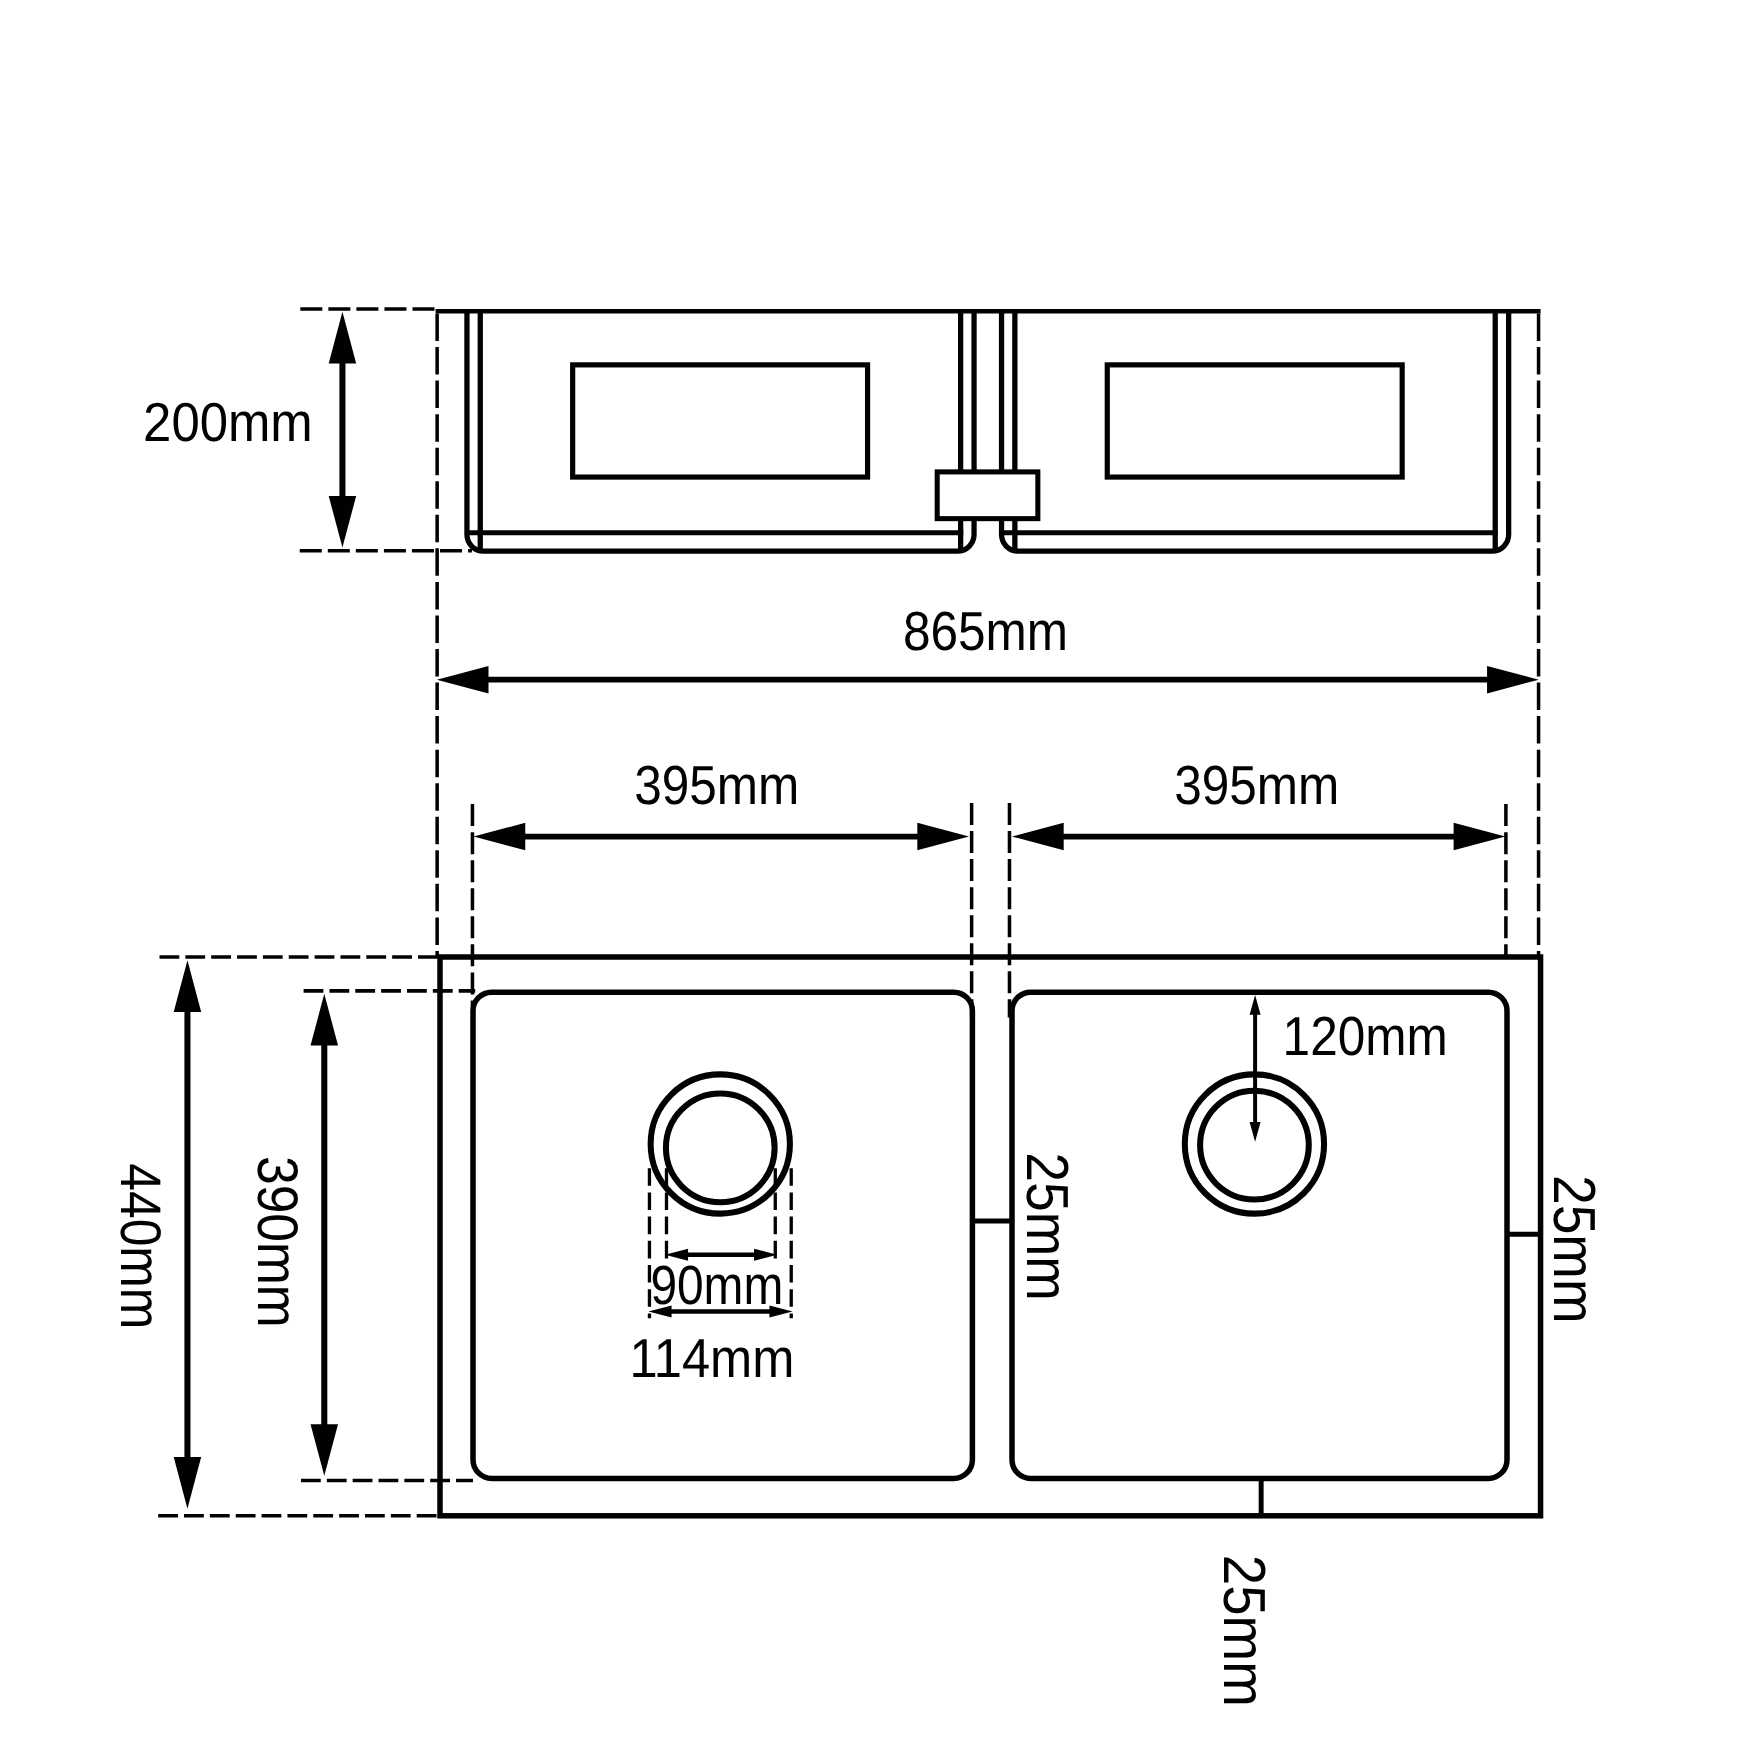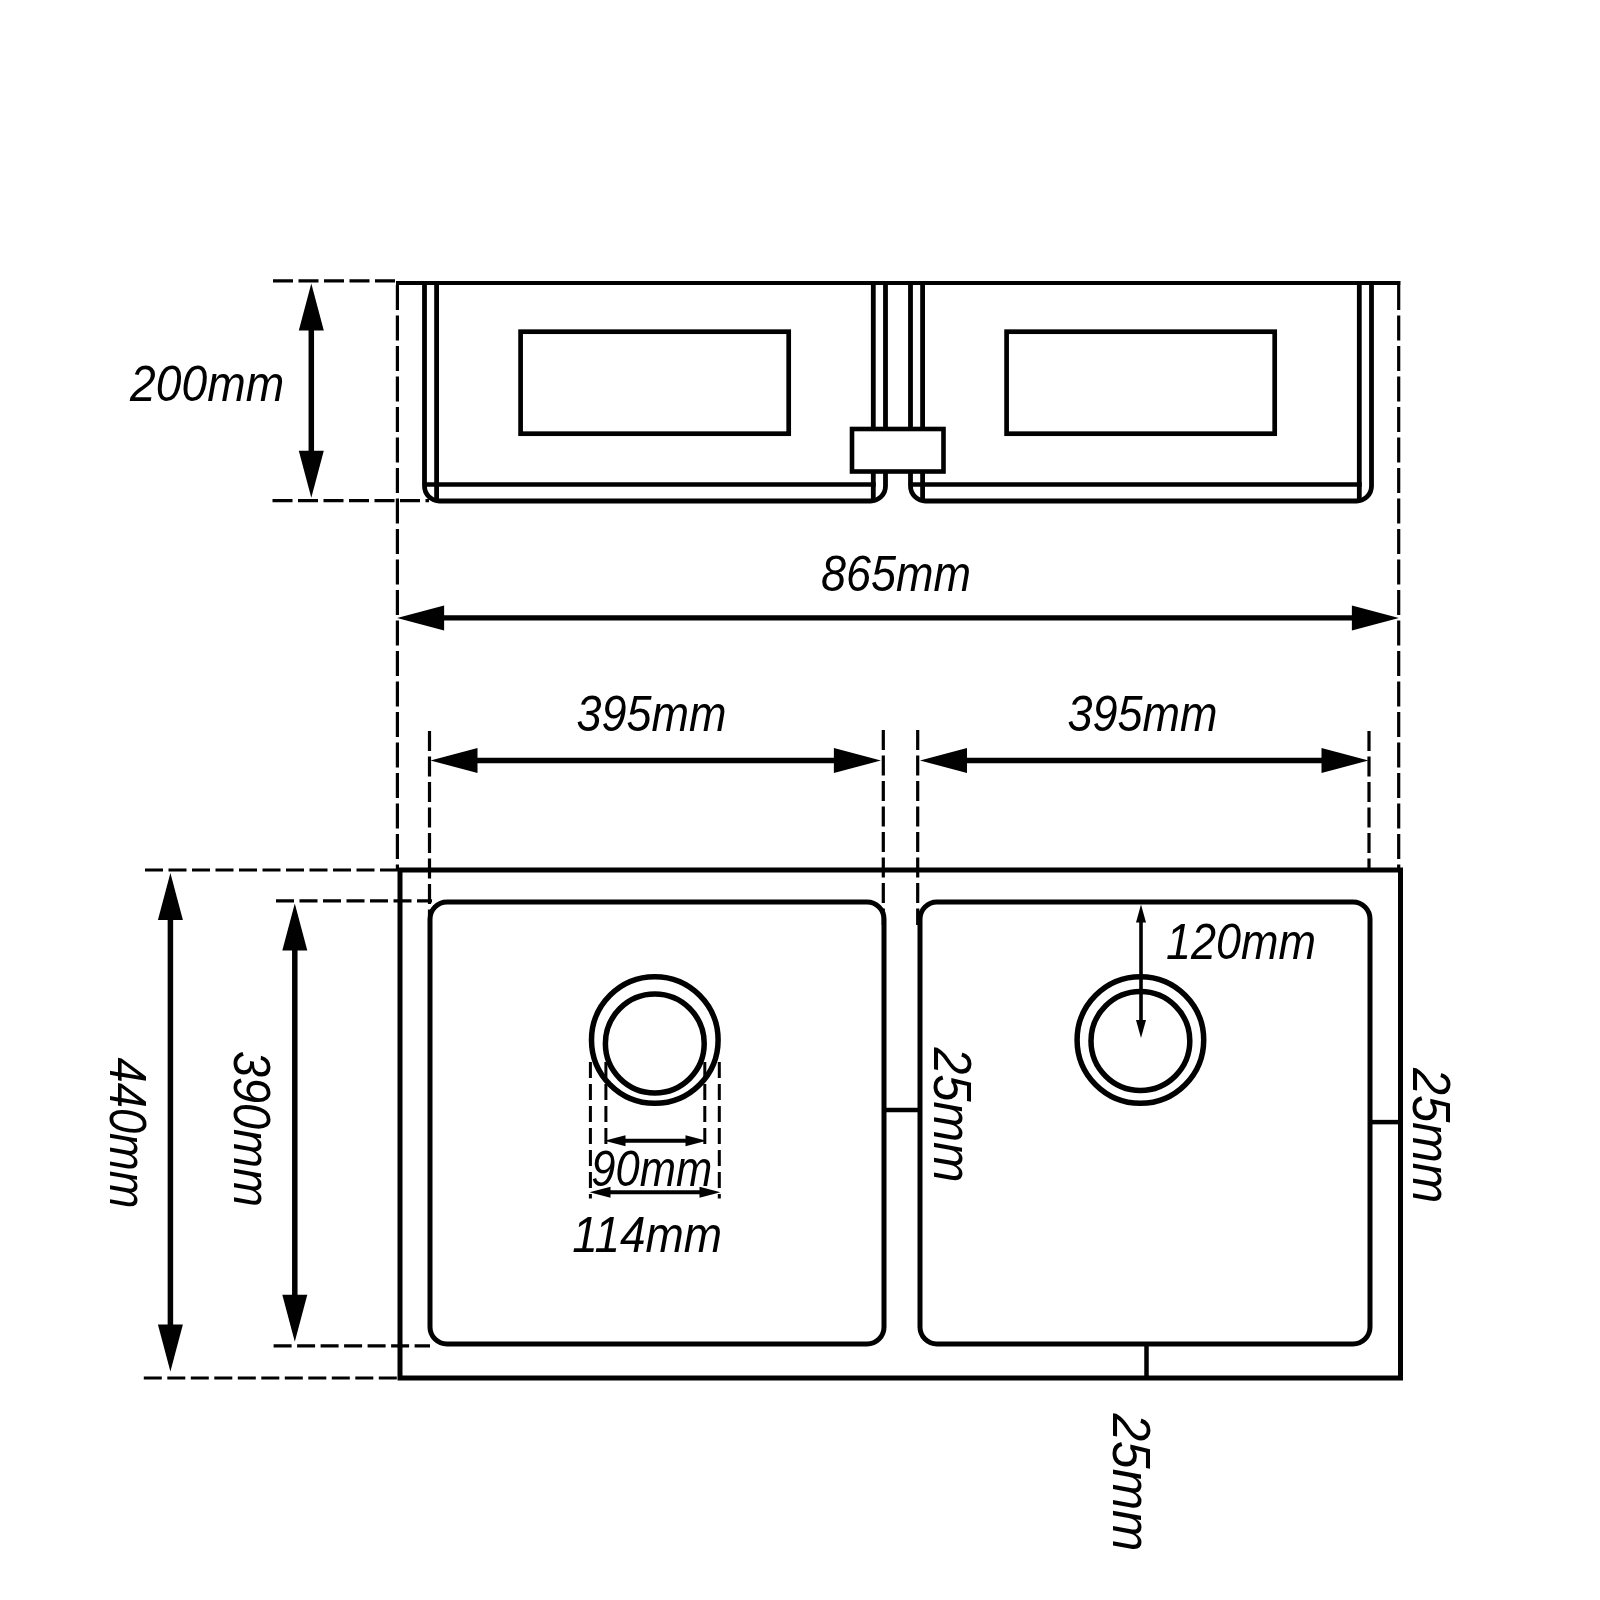--- a/index.html
+++ b/index.html
@@ -1,16 +1,16 @@
 <!DOCTYPE html>
 <html><head>
 <meta charset="utf-8">
 <style>
   html,body{margin:0;padding:0;background:#fff;}
-  svg{display:block;} .wrap{transform:translateZ(0); opacity:.999;font-style:italic;}
+  svg{display:block;} .wrap{transform:translateZ(0); opacity:.999;}
   text{font-family:"Liberation Sans", sans-serif; fill:#000;}
 </style>
 </head>
 <body>
 <div class="wrap">
     <svg width="1600" height="1600" viewBox="0 0 1600 1600">
 
   <rect x="0" y="0" width="1600" height="1600" fill="#ffffff"></rect>
 
   <g stroke="#000" fill="none">

